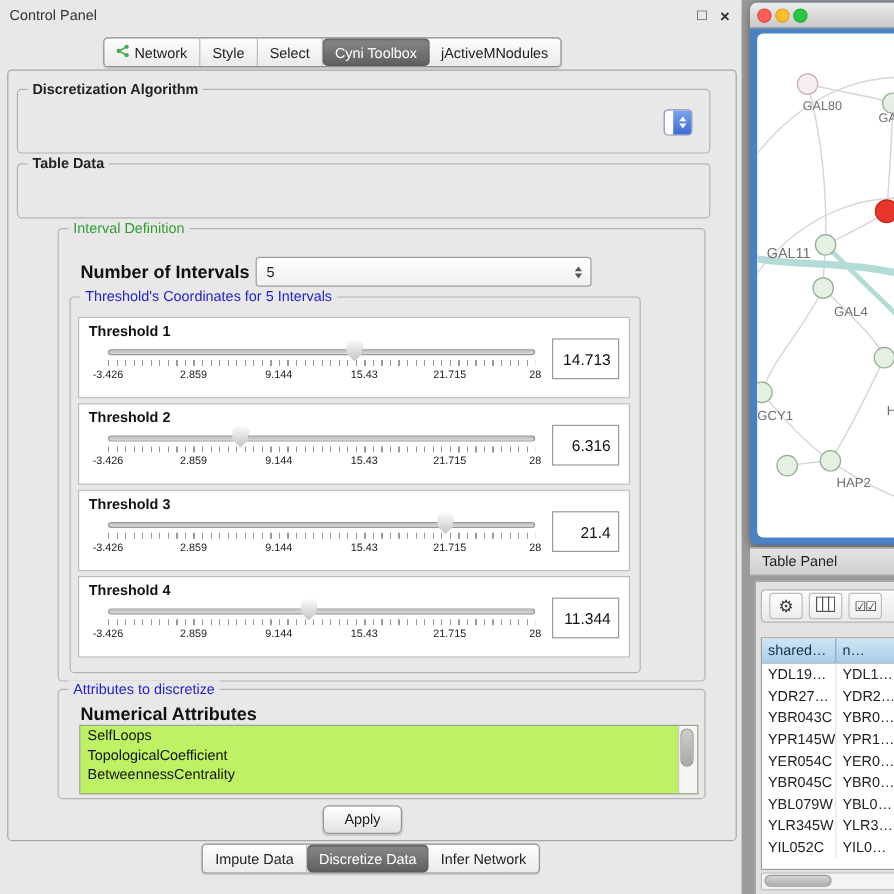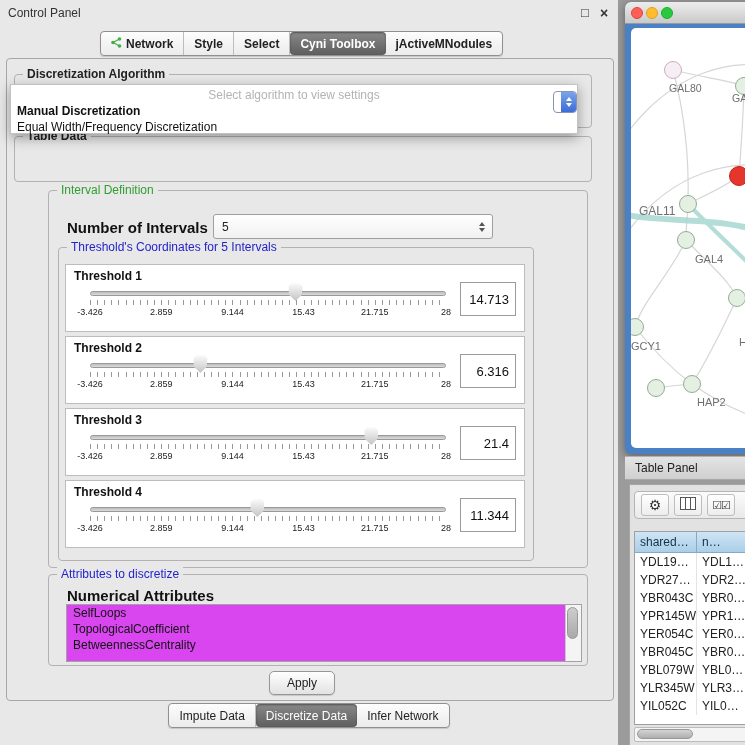--- a/index.html
+++ b/index.html
@@ -14,21 +14,21 @@
   #outer-panel{left:6px;top:58px;width:606px;height:641px;border:1px solid #a6a6a6;border-radius:4px;}
 
   
   .segmented{display:flex;align-items:stretch;height:23px;border:1px solid #909090;border-radius:4px;
              background:linear-gradient(#fdfdfd,#ebebeb);box-shadow:0 1px 1px rgba(0,0,0,.15);}
   .seg{display:flex;align-items:center;gap:4px;padding:0 10px;font-size:12px;color:#222;
        border-right:1px solid #bdbdbd;white-space:nowrap;cursor:default;}
   .seg:last-child{border-right:none;}
   .seg.selected{background:linear-gradient(#898989,#5e5e5e);color:#fff;border-radius:4px;border-right:none;
                 box-shadow:inset 0 1px 2px rgba(0,0,0,.4);}
-  #top-tabs{left:100px;top:31px;font-weight:bold;}
+  #top-tabs{left:86px;top:31px;}
   #bottom-tabs-wrap{left:0;top:703px;width:618px;display:flex;justify-content:center;}
 
   
   .group{border:1px solid #b2b2b2;border-radius:4px;}
   .legend{position:absolute;top:-8px;left:8px;background:#e8e8e8;padding:0 4px;font-size:12px;color:#222;white-space:nowrap;}
   .legend.bold{font-weight:bold;}
   .legend.green{color:#2f9e2f;}
   .legend.blue{color:#2323cc;}
 
   
@@ -63,21 +63,21 @@
          clip-path:polygon(50% 100%,2% 64%,2% 20%,20% 2%,80% 2%,98% 20%,98% 64%);
          filter:drop-shadow(0 0 1px #777);}
   .minor-ticks{position:absolute;left:0;top:35px;width:100%;height:5px;
                background:repeating-linear-gradient(to right,#999 0,#999 1px,transparent 1px,transparent 7.12px);}
   .tick-labels{position:absolute;left:0;top:42px;width:100%;height:12px;}
   .tick-labels span{position:absolute;transform:translateX(-50%);font-size:9px;color:#222;white-space:nowrap;}
   .value-box{position:absolute;left:394px;top:17px;width:56px;height:34px;background:#fff;border:1px solid #9a9a9a;
              font-size:13px;color:#111;text-align:right;line-height:34px;padding-right:6px;box-sizing:border-box;}
 
   
-  #attr-list{left:66px;top:604px;width:514px;height:56px;background:#d946ef;border:1px solid #a2a2a2;overflow:hidden;}
+  #attr-list{left:66px;top:604px;width:514px;height:56px;background:#bef264;border:1px solid #a2a2a2;overflow:hidden;}
   #attr-list .item{font-size:12px;color:#111;line-height:16px;padding-left:6px;white-space:nowrap;}
   #attr-scroll{position:absolute;right:0;top:0;width:15px;height:100%;background:#f4f4f4;border-left:1px solid #c9c9c9;}
   #attr-thumb{position:absolute;left:1px;top:2px;width:11px;height:32px;border-radius:6px;
               background:linear-gradient(#cdcdcd,#a9a9a9);border:1px solid #999;box-sizing:border-box;}
 
   #apply-btn{left:269px;top:671px;width:64px;height:22px;border:1px solid #969696;border-radius:5px;
              background:linear-gradient(#ffffff,#e2e2e2);font-size:12px;color:#222;text-align:center;line-height:22px;
              box-shadow:0 1px 1px rgba(0,0,0,.15);}
 
   
@@ -152,25 +152,20 @@
           <span>jActiveMNodules</span>
         </div>
     </div>
 
     <div id="outer-panel" class="abs"></div>
 
     <div class="group abs" style="left:14px;top:74px;width:576px;height:52px;">
       <div class="legend bold">Discretization Algorithm</div>
     </div>
 
-    <div id="algo-popup" class="abs">
-      <div class="row placeholder">Select algorithm to view settings</div>
-      <div class="row opt-bold">Manual Discretization</div>
-      <div class="row">Equal Width/Frequency Discretization</div>
-    </div>
 
     <div id="algo-cap" class="abs">
       <div class="blue">
         <div class="arr-up white"></div>
           <div class="arr-down white"></div>
       </div>
     </div>
 
     <div class="group abs" style="left:14px;top:136px;width:576px;height:44px;">
       <div class="legend bold">Table Data</div>

